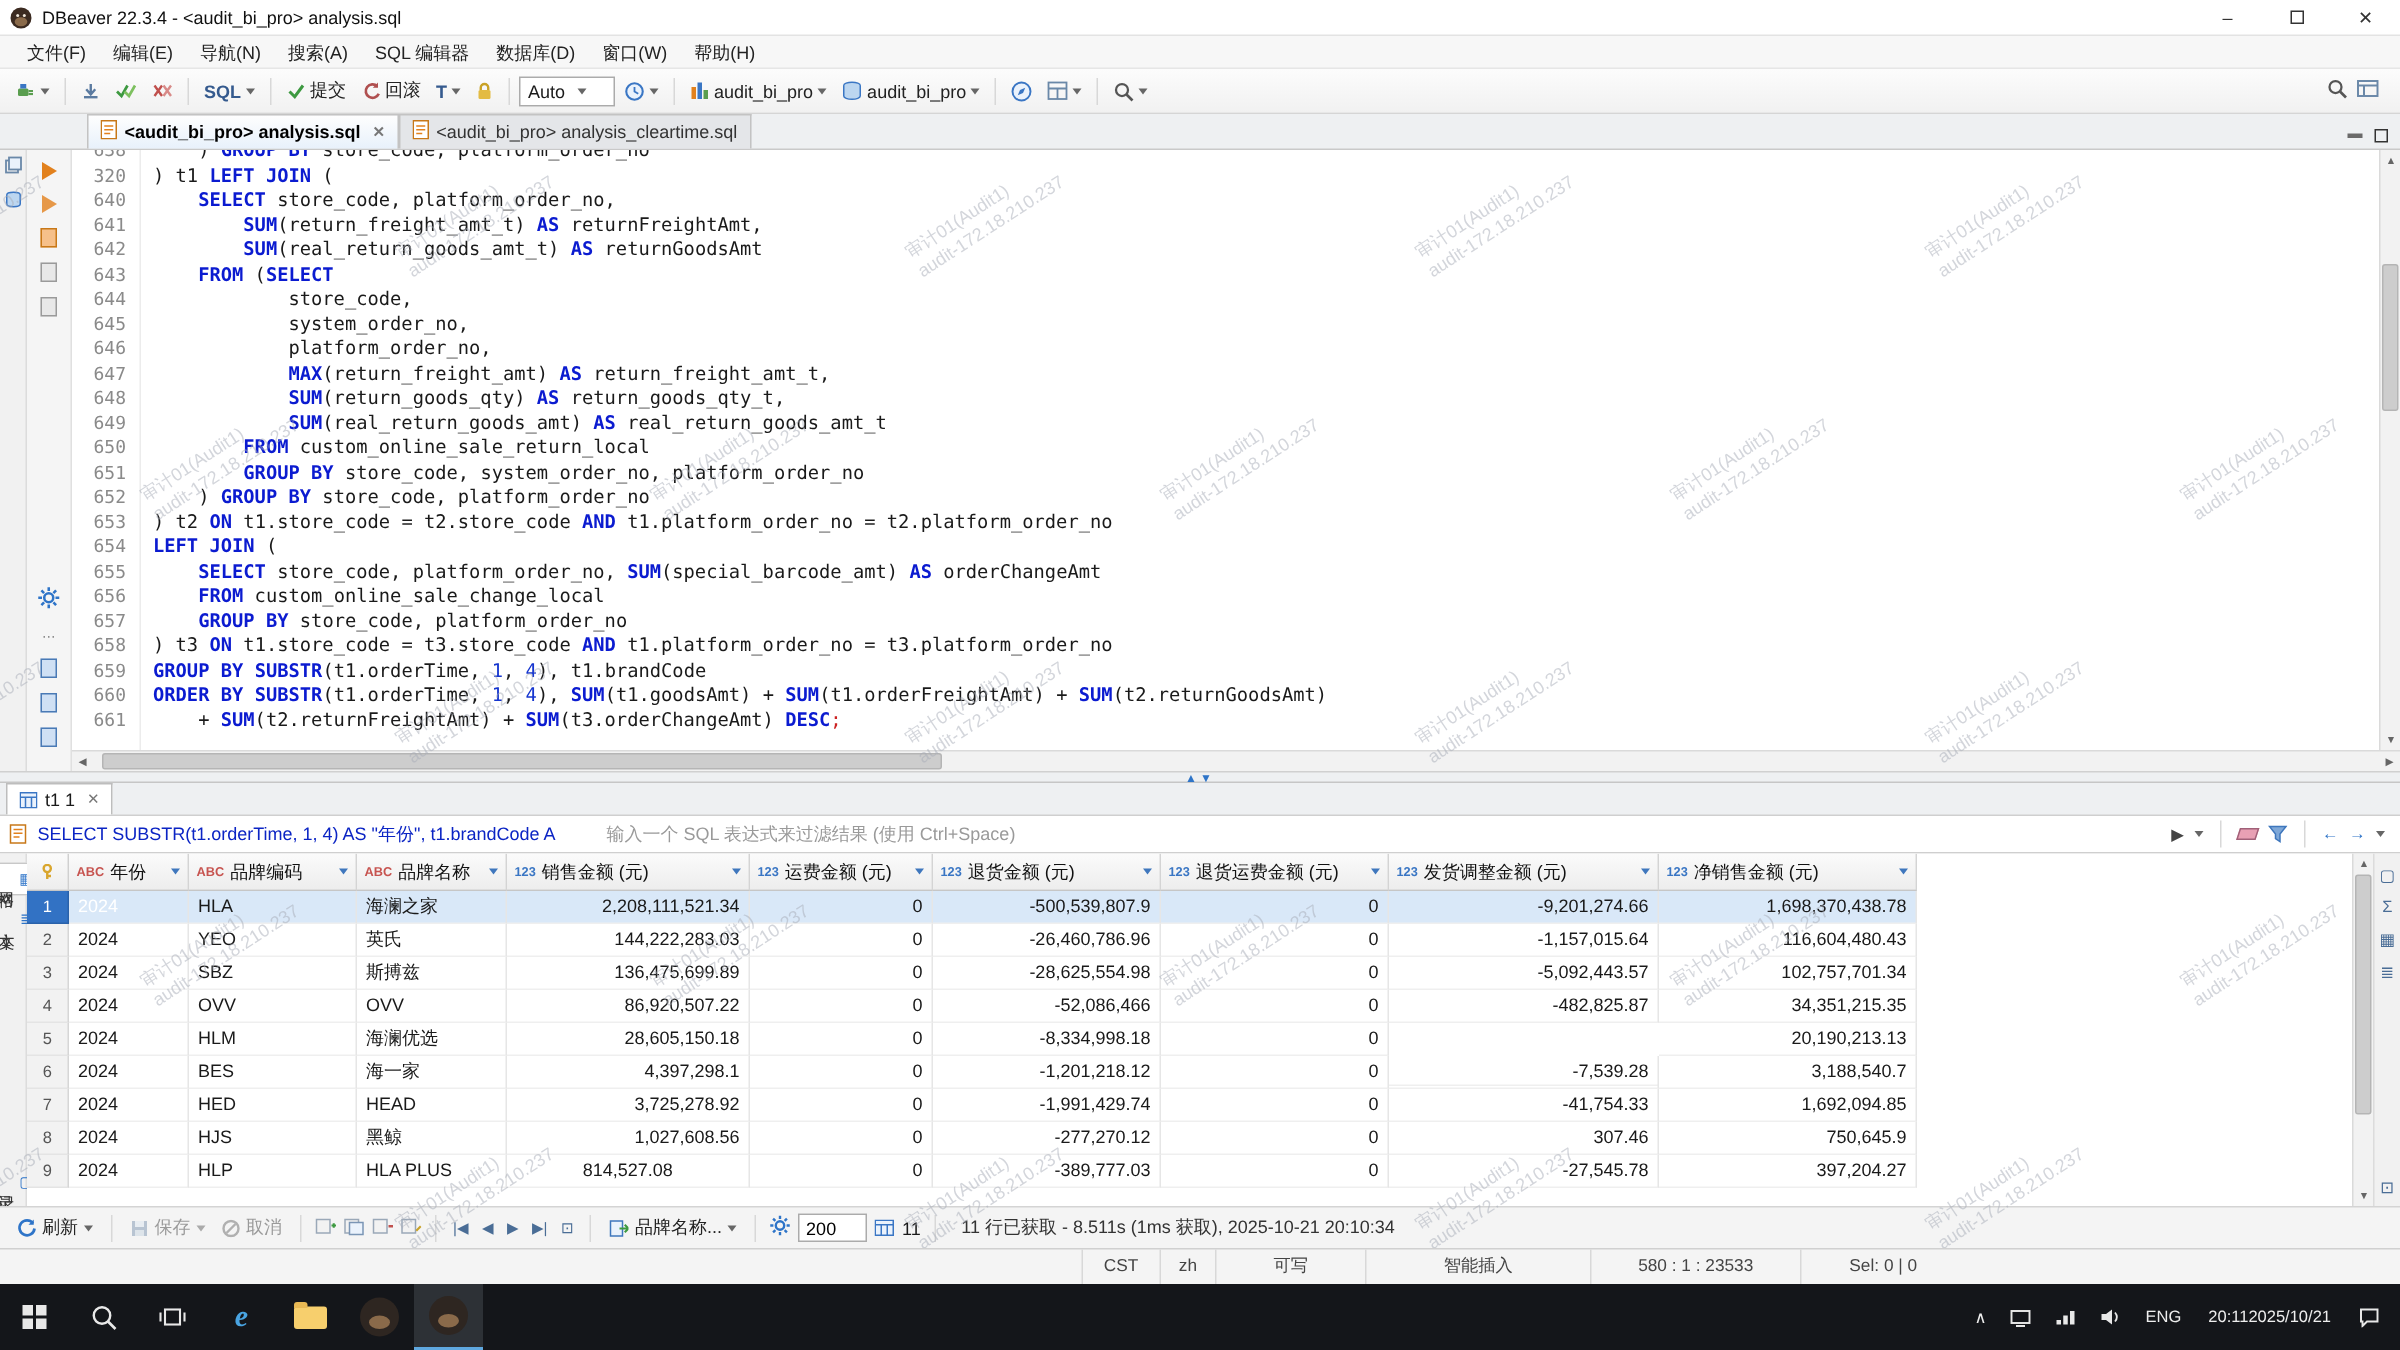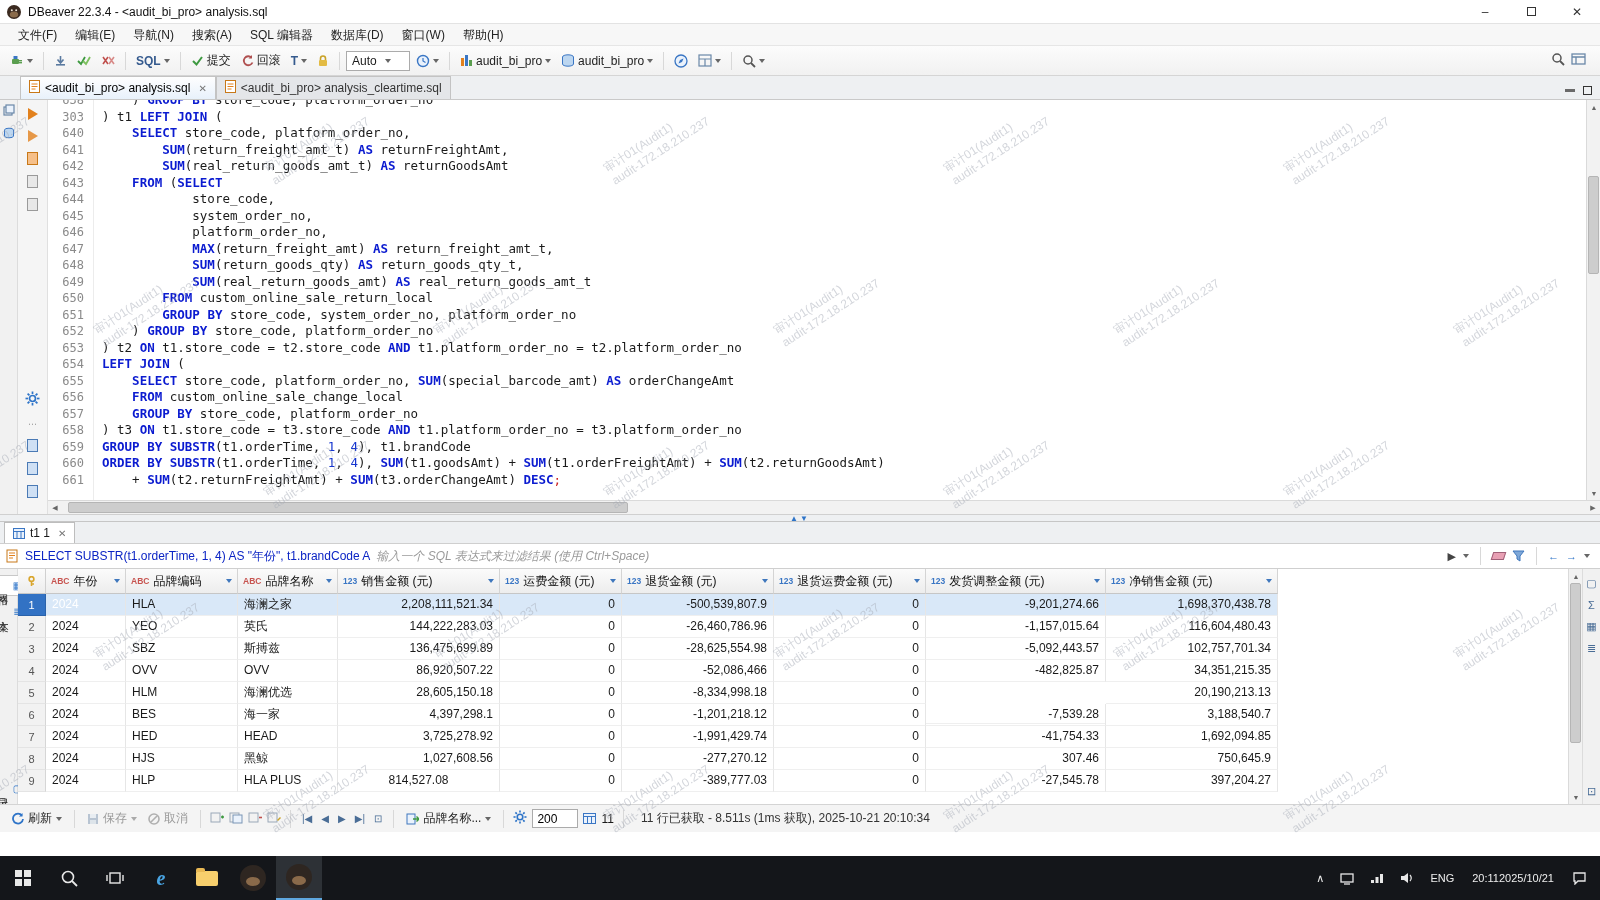--- a/index.html
+++ b/index.html
@@ -24,21 +24,21 @@
   .titem { display:flex; align-items:center; gap:3px; padding:2px 4px; border-radius:2px; }
   .tlabel { color:#222; }
   .sep { width:1px; height:18px; background:#d8d8d8; margin:0 4px; }
   .caret { width:0;height:0;border-left:3.5px solid transparent;border-right:3.5px solid transparent;border-top:4px solid #666; display:inline-block; }
   .combo { background:#fff; border:1px solid #ababab; height:20px; display:flex; align-items:center; padding:0 5px; gap:8px; min-width:64px; }
   .tb-right { margin-left:auto; display:flex; align-items:center; gap:6px; padding-right:8px; }
 
   
   .tabbar { height:24px; background:#eef0f2; border-bottom:1px solid #c9c9c9; display:flex; align-items:flex-end; padding-left:20px; }
   .etab { display:flex; align-items:center; gap:5px; height:23px; padding:0 8px; border:1px solid #c3c3c3; border-bottom:none; background:#e4e6e9; color:#333; }
-  .etab.active { background:linear-gradient(#fefefe,#e8f1fb); font-weight:normal; color:#000; }
+  .etab.active { background:linear-gradient(#fefefe,#e8f1fb); font-weight:bold; color:#000;margin-left:38px; }
   .tabx { color:#777; font-size:10px; margin-left:3px; }
   .tab-right { margin-left:auto; display:flex; gap:8px; padding:0 8px 4px 0; align-items:center; }
   .minbar { width:10px; height:3px; background:#6a6a6a; }
 
   
   .main { flex:1; position:relative; overflow:hidden; }
 
   .editor-region { height:414px; display:flex; }
   .left-strip { width:18px; background:#f1f1f1; border-right:1px solid #dcdcdc; display:flex; flex-direction:column; align-items:center; padding-top:4px; gap:8px; }
   .editor-rail { width:30px; background:#f5f5f5; border-right:1px solid #e0e0e0; display:flex; flex-direction:column; align-items:center; padding-top:8px; gap:10px; }
@@ -71,21 +71,21 @@
 
   .splitter { height:8px; background:#eef0f2; border-top:1px solid #d0d0d0; border-bottom:1px solid #c6c6c6; display:flex; align-items:center; justify-content:center; }
   .spl-arrows { color:#2e74c8; font-size:8px; letter-spacing:2px; }
 
   
   .results-region { height:310px; display:flex; flex-direction:column; background:#fff; }
   .res-tabbar { height:22px; background:#eef0f2; border-bottom:1px solid #cfcfcf; display:flex; align-items:flex-end; padding-left:4px; }
   .res-tab { display:flex; align-items:center; gap:5px; height:21px; padding:0 8px; background:#fff; border:1px solid #bdbdbd; border-bottom:none; }
   .filterbar { height:25px; background:#fff; border-bottom:1px solid #cfcfcf; display:flex; align-items:center; padding:0 6px; gap:6px; }
   .fquery { color:#0b24c4; white-space:nowrap; }
-  .fplaceholder { color:#9a9a9a; font-style:italic; white-space:nowrap; overflow:hidden; flex:1; }
+  .fplaceholder { color:#9a9a9a; white-space:nowrap; overflow:hidden; flex:1;margin-left:28px; }
   .f-right { margin-left:auto; display:flex; align-items:center; gap:7px; padding-right:4px; }
   .fico { color:#444; font-size:11px; }
   .fico.blue { color:#2e74c8; }
   .eraser { width:13px; height:8px; background:#e8a0b4; border:1px solid #a06078; transform:skewX(-18deg); }
 
   .res-main { flex:1; display:flex; overflow:hidden; }
   .res-left-rail { width:18px; background:#f1f1f1; border-right:1px solid #dcdcdc; display:flex; flex-direction:column; align-items:center; padding-top:6px; gap:6px; }
   .vtab { writing-mode:vertical-rl; text-orientation:upright; font-size:11px; color:#333; padding:4px 0; display:flex; flex-direction:column; align-items:center; gap:3px; }
   .vtab.active { background:#ffffff; border:1px solid #c8c8c8; }
   .vico { font-size:10px; color:#2e74c8; writing-mode:horizontal-tb; }
@@ -368,21 +368,21 @@
         <span class="blue-doc"></span>
         <span class="blue-doc"></span>
         <span class="blue-doc"></span>
         <div style="height:6px;"></div>
       </div>
       <div class="editor-main">
         <div class="code-row">
           <div class="gutter">
               <div class="inner">
                 <div class="gln">638</div>
-                <div class="gln">303</div>
+                <div class="gln">320</div>
                 <div class="gln">640</div>
                 <div class="gln">641</div>
                 <div class="gln">642</div>
                 <div class="gln">643</div>
                 <div class="gln">644</div>
                 <div class="gln">645</div>
                 <div class="gln">646</div>
                 <div class="gln">647</div>
                 <div class="gln">648</div>
                 <div class="gln">649</div>
@@ -840,20 +840,30 @@
           <div>审计01(Audit1)</div>
           <div>audit-172.18.210.237</div>
         </div>
         <div class="wm" style="left: 1280px; top: 678px;">
           <div>审计01(Audit1)</div>
           <div>audit-172.18.210.237</div>
         </div>
       </div>
   </div>
 
+  <div class="statusbar">
+    <div class="status-segments">
+        <div class="seg" style="min-width: 52px;">CST</div>
+        <div class="seg" style="min-width: 36px;">zh</div>
+        <div class="seg" style="min-width: 100px;">可写</div>
+        <div class="seg" style="min-width: 150px;">智能插入</div>
+        <div class="seg" style="min-width: 140px;">580 : 1 : 23533</div>
+        <div class="seg" style="min-width: 110px;">Sel: 0 | 0</div>
+      </div>
+  </div>
 
   <div class="taskbar">
     <div class="tkbtn">
       <span class="winlogo">
           <div></div>
           <div></div>
           <div></div>
           <div></div>
         </span>
     </div>

